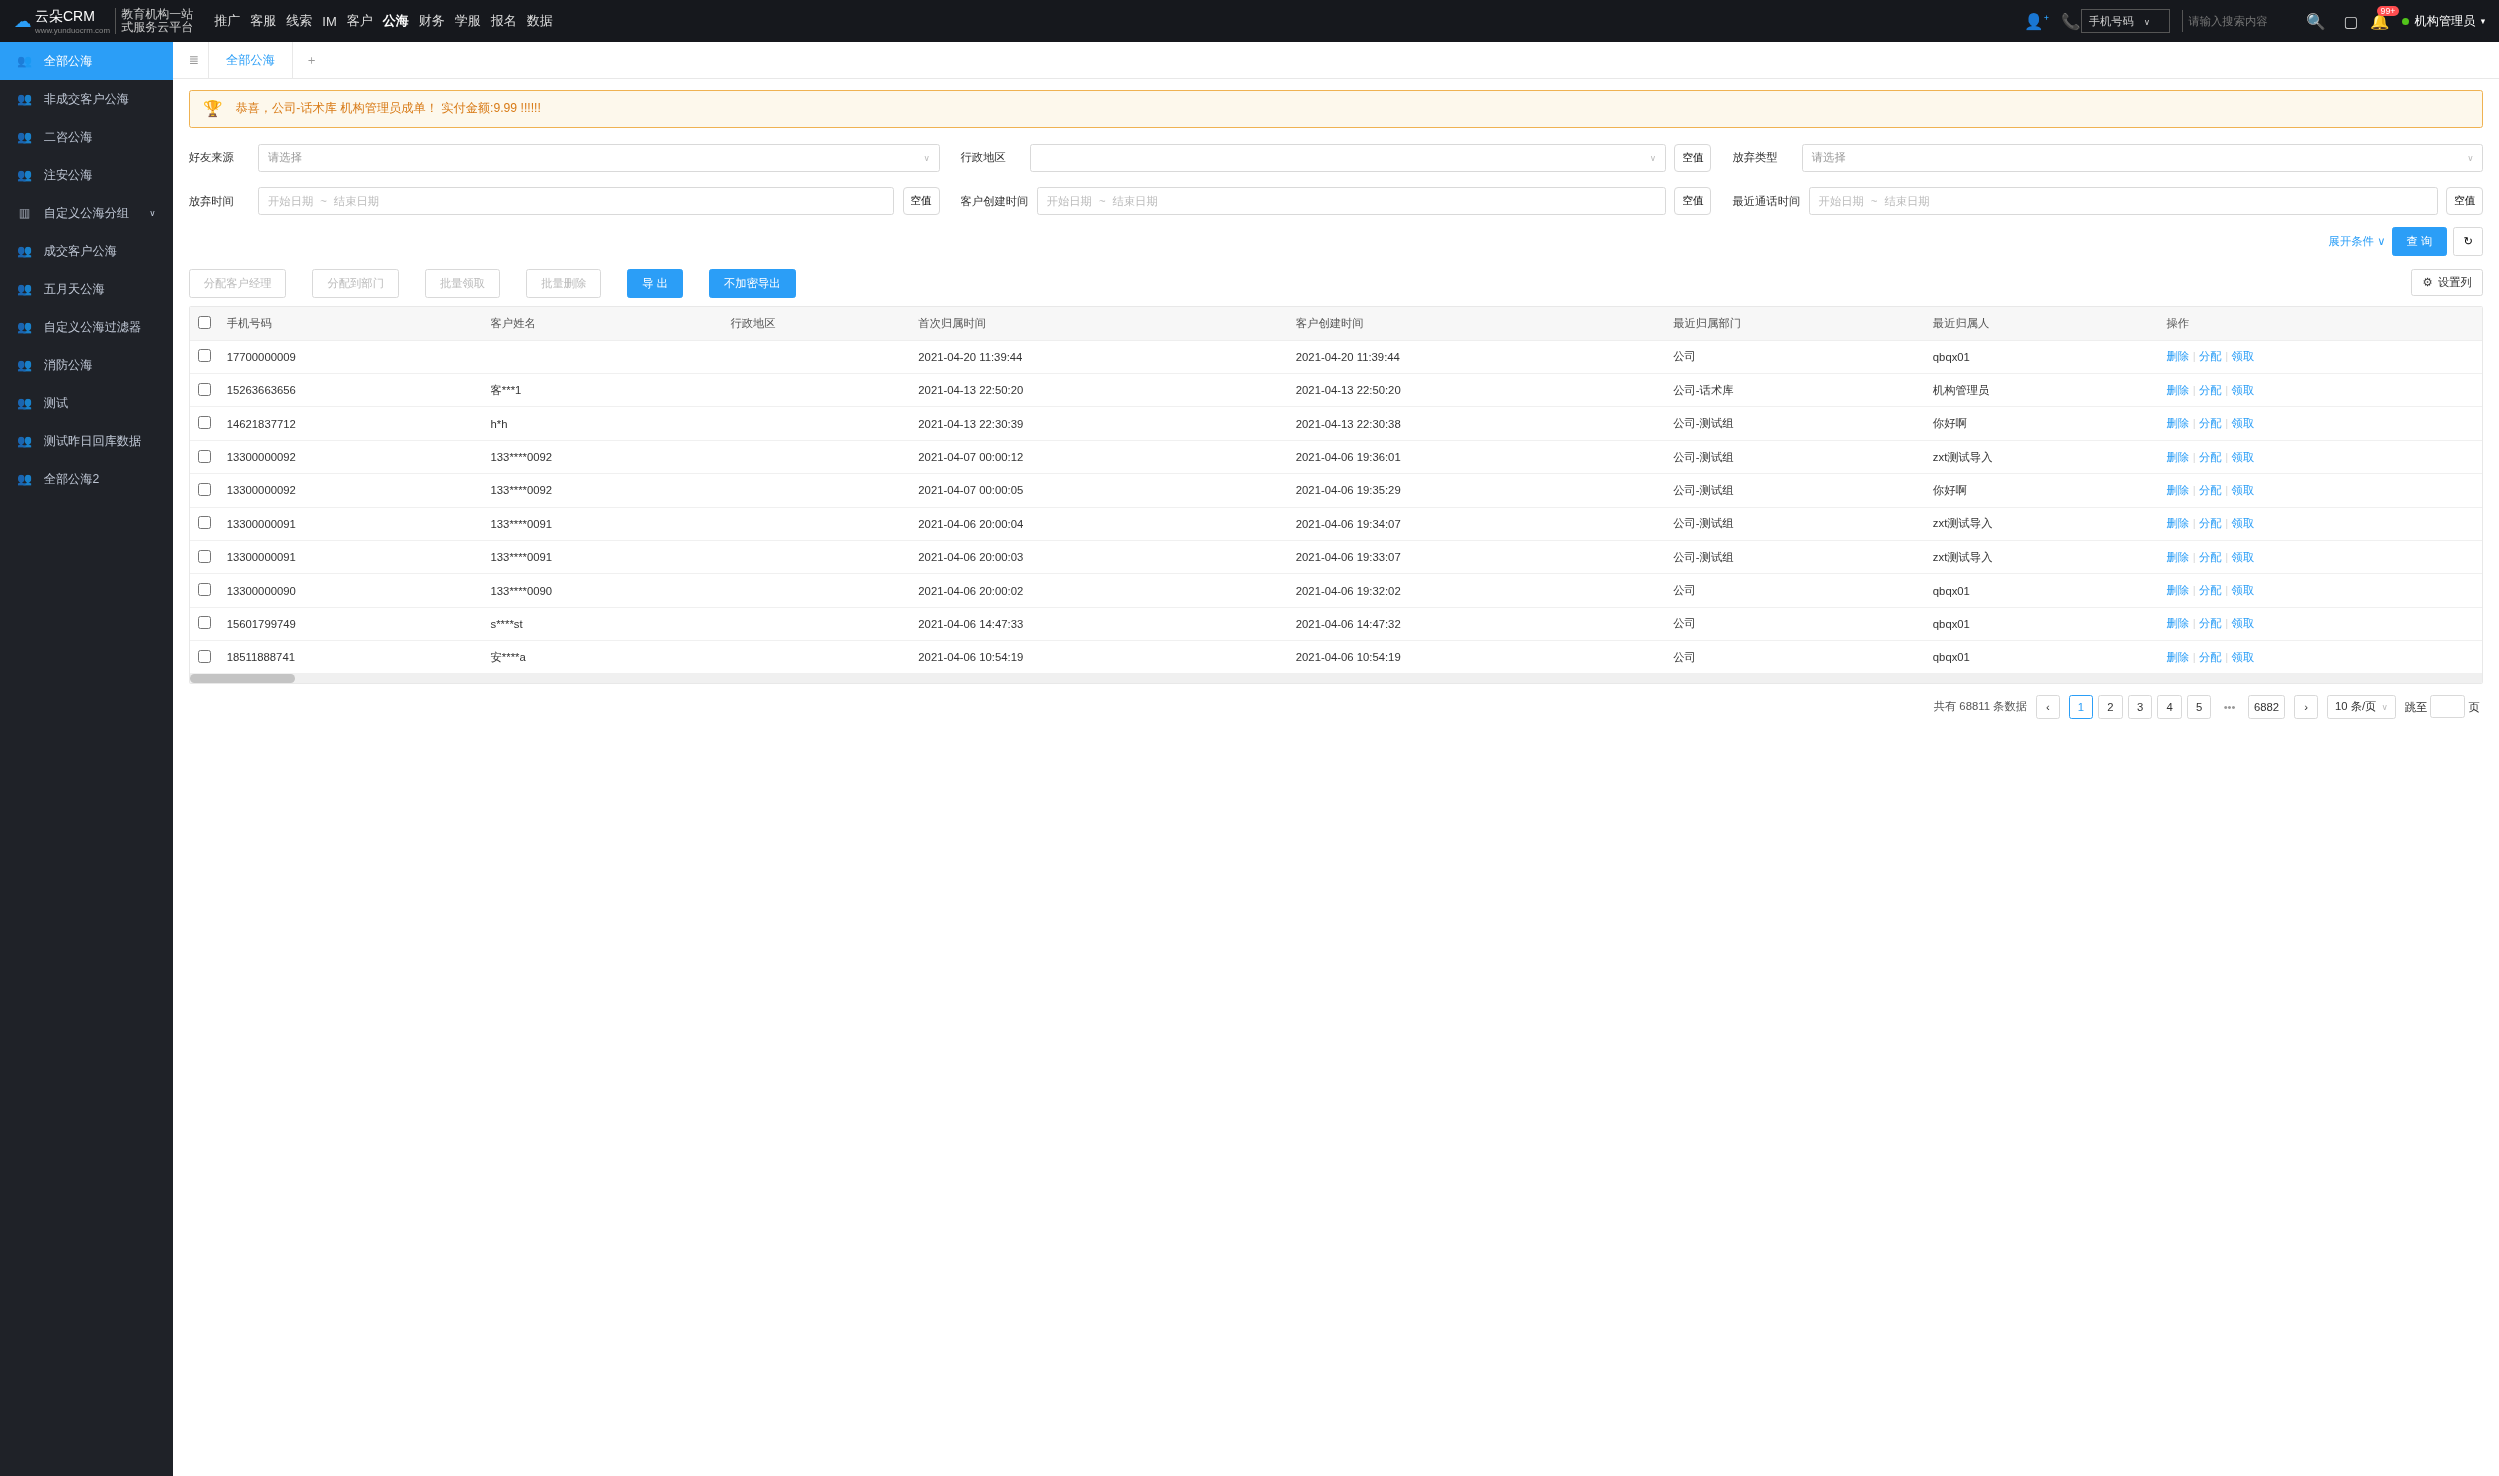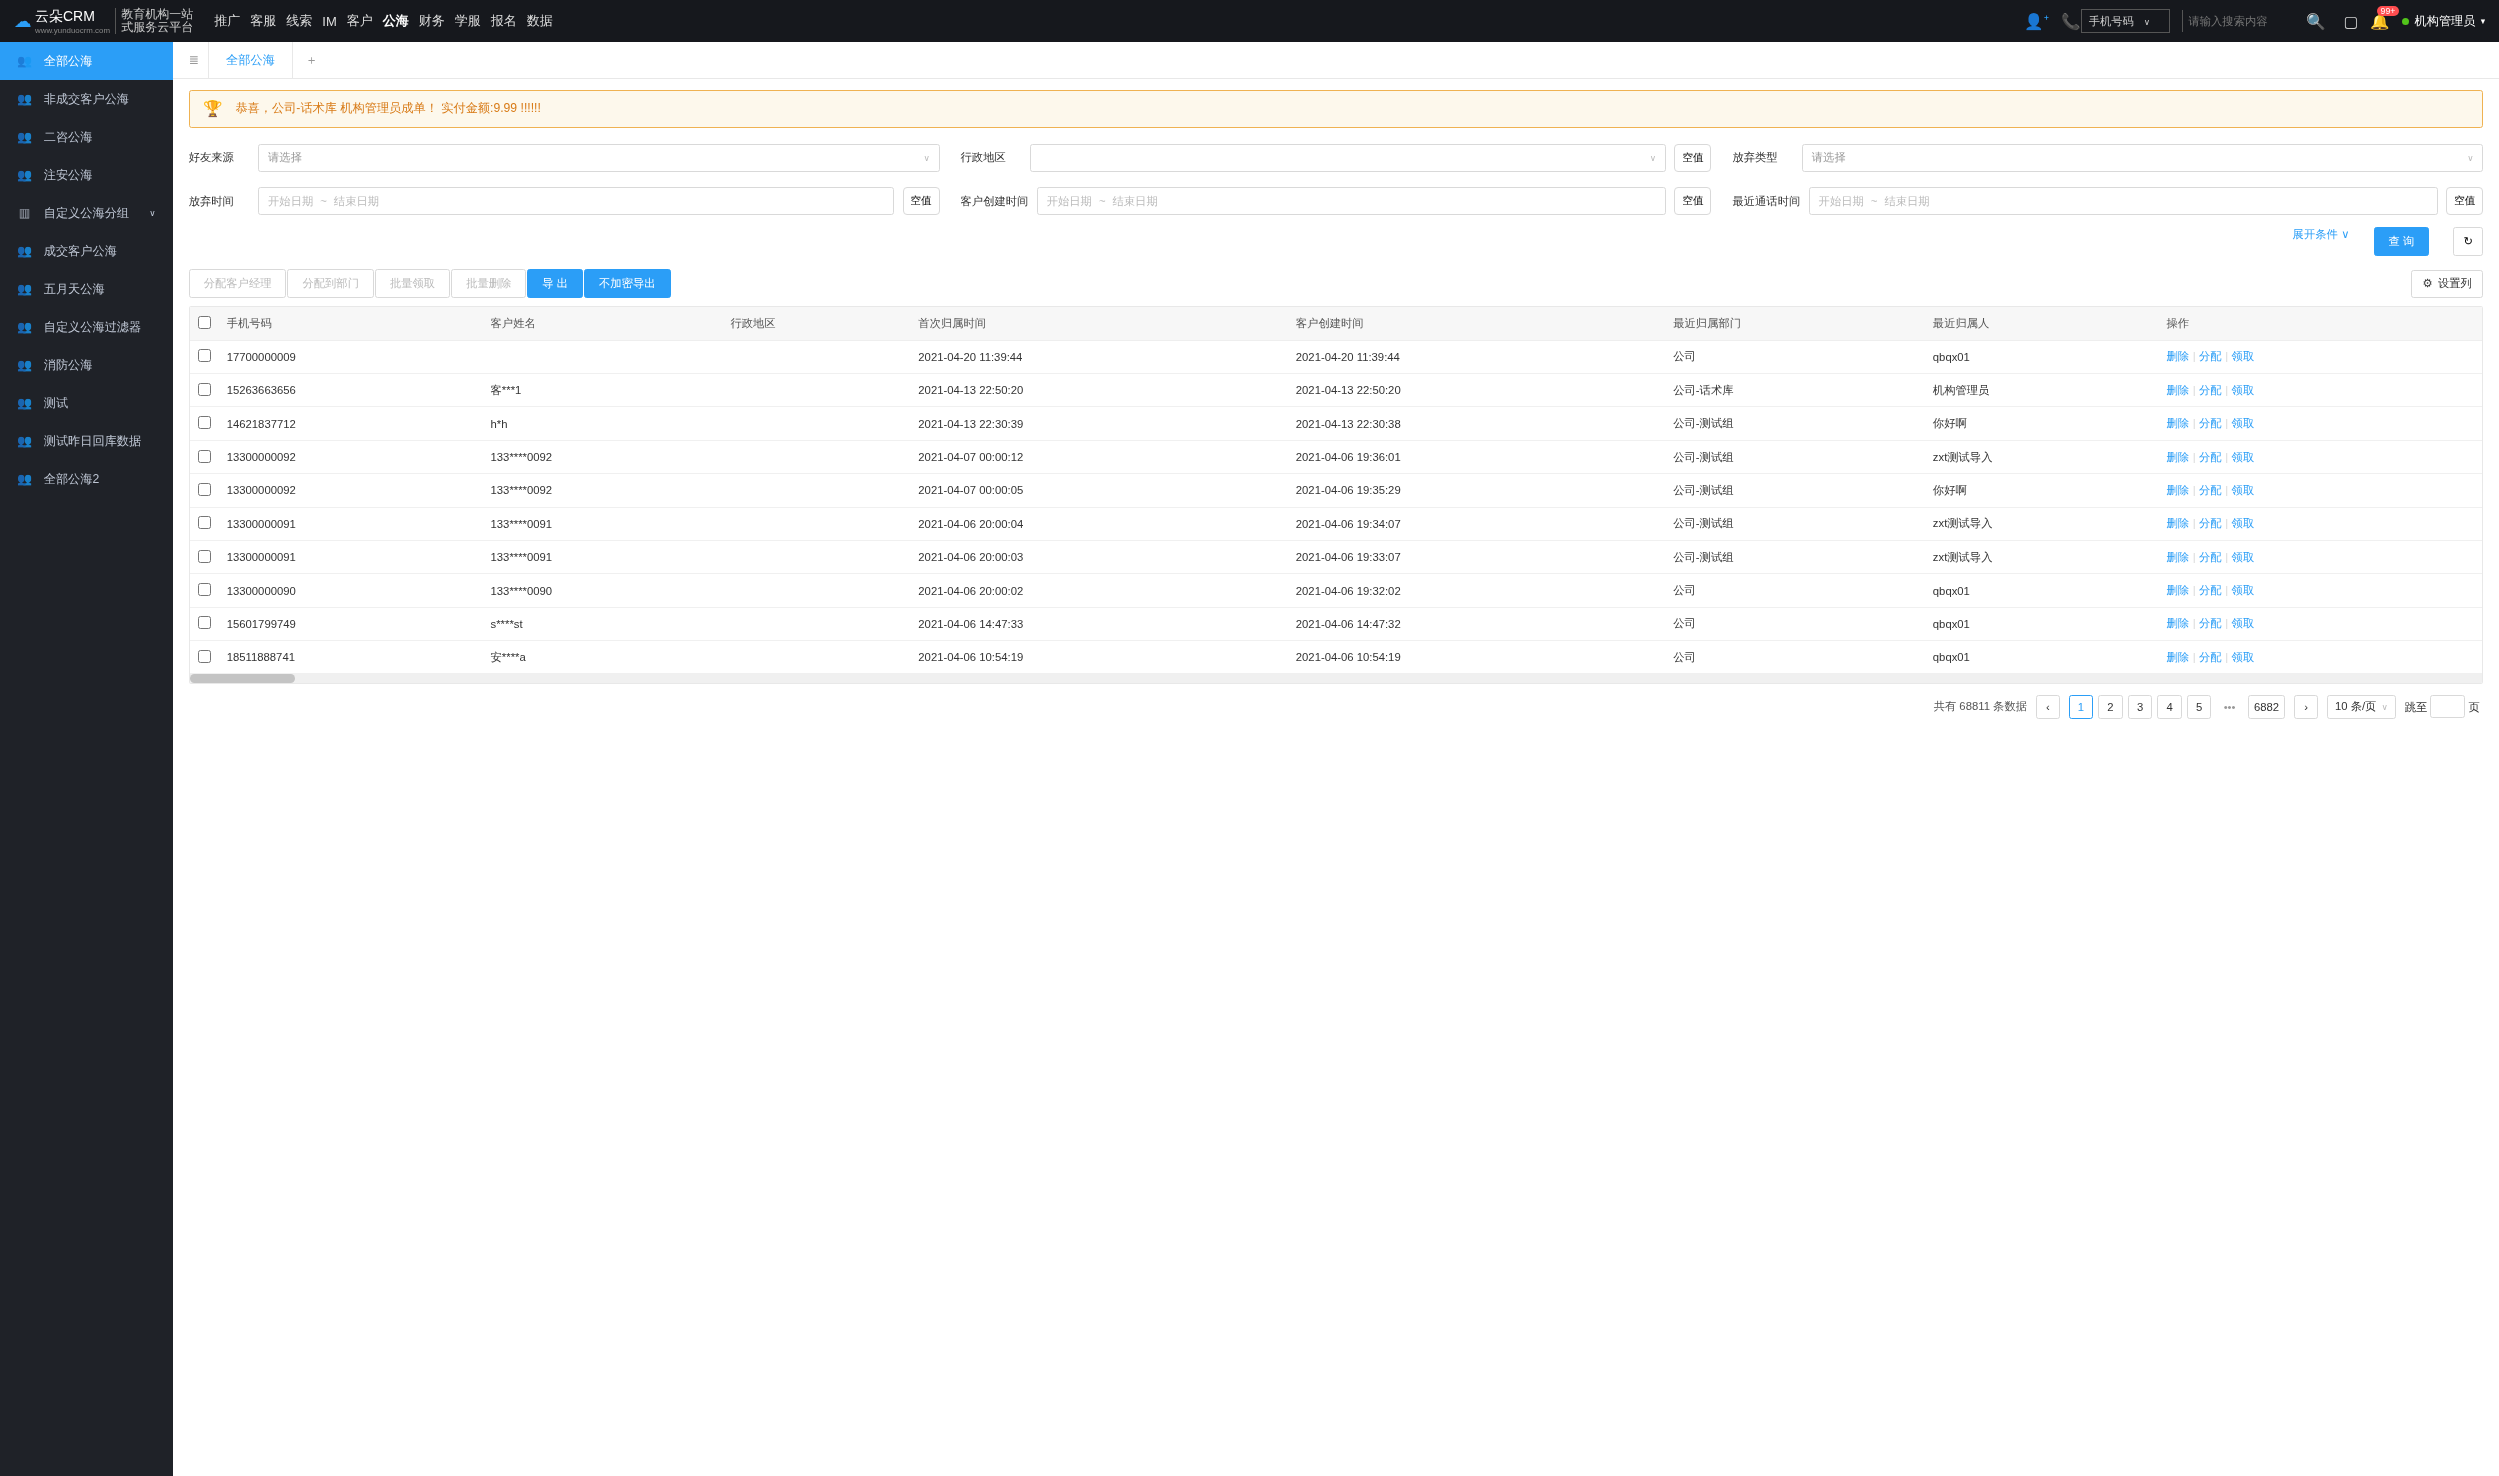--- a/index.html
+++ b/index.html
@@ -47,27 +47,27 @@
 
 .filters { display:grid; grid-template-columns: repeat(3, 1fr); row-gap:15.7px; column-gap:21px; margin-bottom:12.2px;}
 .filter { display:flex; align-items:center; gap:8.7px; }
 .filter label { font-size:11.3px; color:#333; white-space:nowrap; min-width:61px; text-align:left;}
 .sel, .inp { flex:1; border:0.9px solid #d9d9d9; border-radius:2.6px; height:28px; padding:0 8.7px; font-size:11.3px; color:#999; background:#fff; display:flex; align-items:center; justify-content:space-between;}
 .chev { font-size:8.7px; color:#bbb;}
 .nullbtn { border:0.9px solid #d9d9d9; height:28px; padding:0 7px; background:#fff; font-size:10.5px; border-radius:4px; cursor:pointer;}
 .daterange { flex:1; border:0.9px solid #d9d9d9; border-radius:2.6px; height:28px; display:flex; align-items:center; padding:0 8.7px; font-size:11.3px; color:#bbb; gap:7px;}
 .daterange span.sep { color:#bbb;}
 
-.filter-actions { display:flex; justify-content:flex-end; align-items:flex-start; gap:24px; margin-bottom:12.2px;}
+.filter-actions { display:flex; justify-content:flex-end; align-items:center; gap:6px; margin-bottom:12.2px;}
 .link-btn { color:#2b9ef7; cursor:pointer; font-size:11.3px; display:flex; align-items:center; gap:3.5px;}
 .btn { height:29px; padding:0 14px; border-radius:2.6px; font-size:11.3px; cursor:pointer; border:0.9px solid #d9d9d9; background:#fff;}
 .btn.primary { background:#2b9ef7; color:#fff; border-color:#2b9ef7;}
 .btn.icon-only { width:30px; padding:0; display:flex; align-items:center; justify-content:center;}
 
-.toolbar { display:flex; gap:1px; margin-bottom:8.7px; align-items:flex-end;}
+.toolbar { display:flex; gap:26px; margin-bottom:8.7px; align-items:flex-start;}
 .btn.ghost-disabled { color:#bbb; border-color:#d9d9d9; background:#fff;}
 .spacer { flex:1;}
 .settings-cols { border:0.9px solid #d9d9d9; padding:5.2px 10.5px; border-radius:2.6px; font-size:11.3px; display:flex; align-items:center; gap:5.2px; cursor:pointer;}
 
 .table-wrap { border:0.9px solid #e8e8e8; border-radius:1.7px; overflow:hidden;}
 table { width:100%; border-collapse:collapse; font-size:11.3px;}
 thead th { background:#f7f7f7; text-align:left; padding:8.7px 7px; font-weight:500; color:#555; border-bottom:0.9px solid #eee; white-space:nowrap;}
 tbody td { padding:8.7px 7px; border-bottom:0.9px solid #f0f0f0; white-space:nowrap;}
 .chk { width:30px; text-align:center;}
 input[type=checkbox]{cursor:pointer;}

